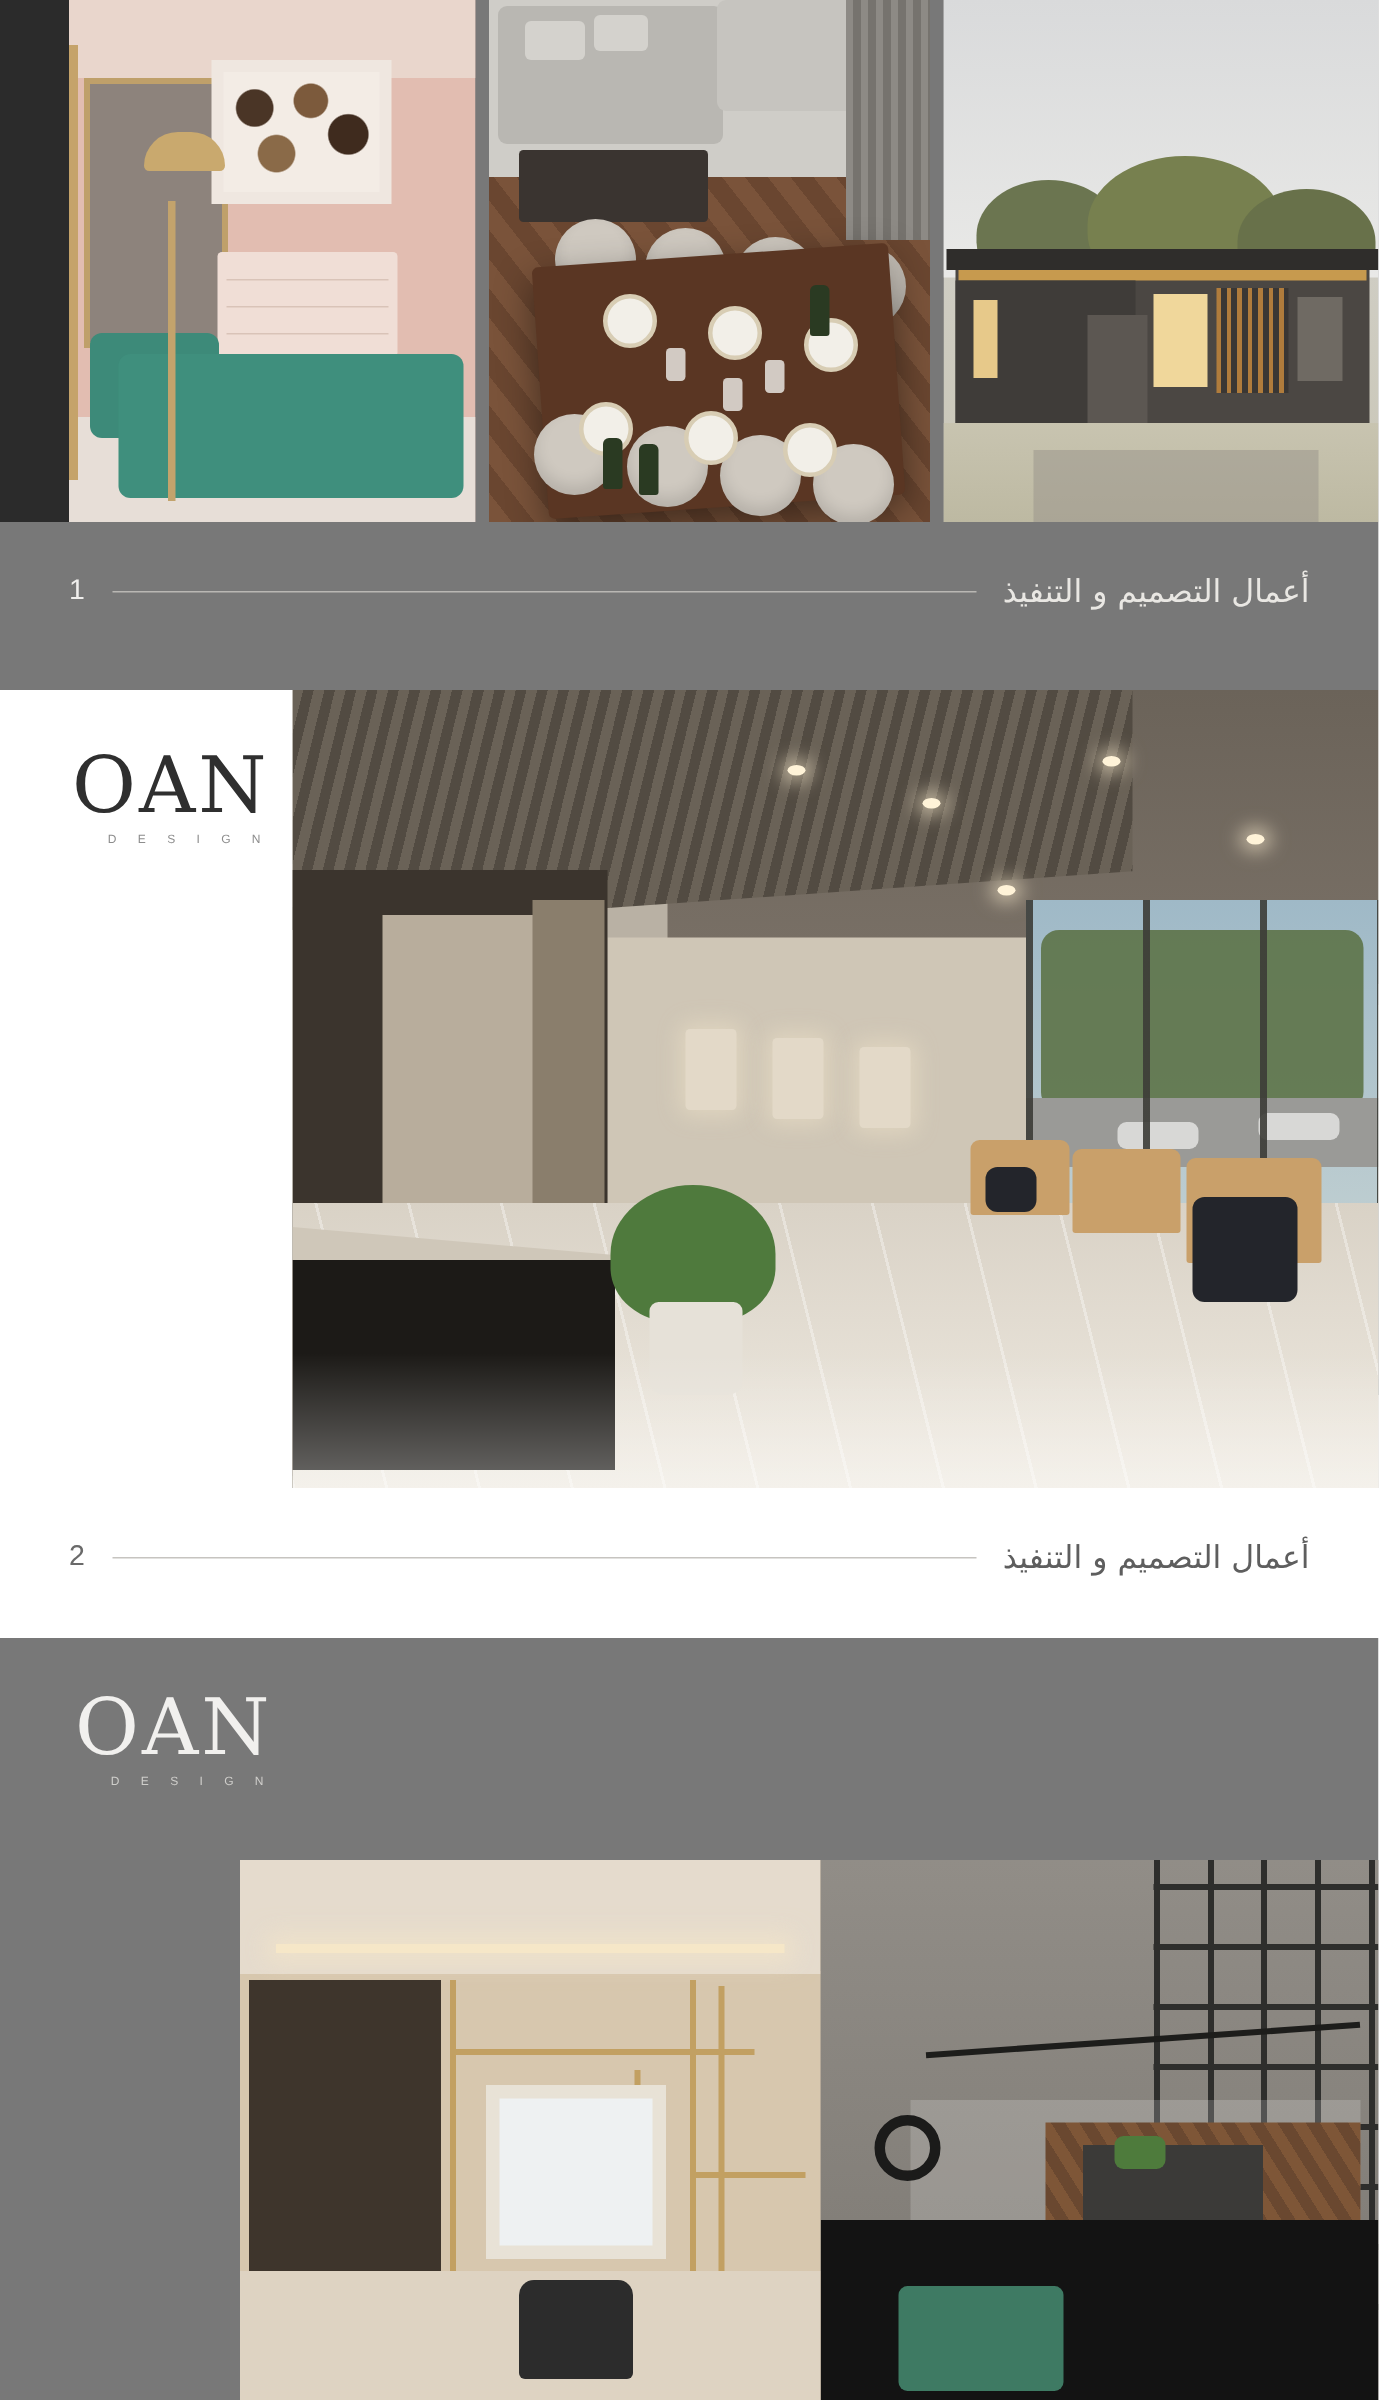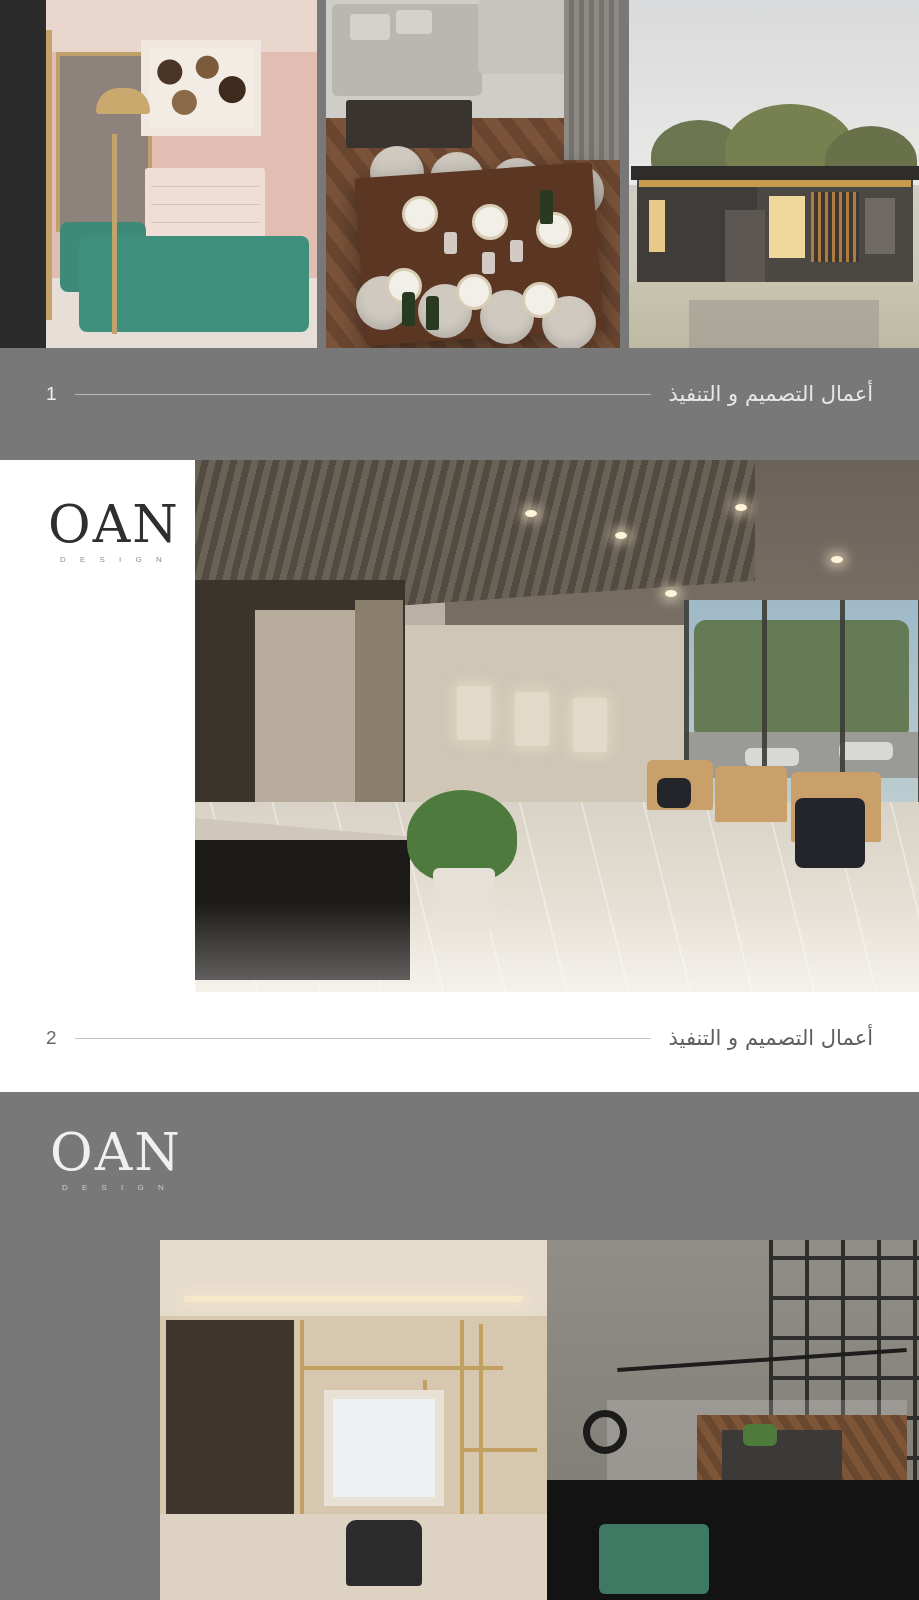--- a/index.html
+++ b/index.html
@@ -100,21 +100,21 @@
 
   
   .slide2{ height:632px; background:#ffffff; }
   .s2-logo{ position:absolute; left:48px; top:40px; }
   .logo-word{
     font-family:"DejaVu Serif", serif; font-size:52px; letter-spacing:2px;
     color:#2f2f2f; line-height:.95;
   }
   .logo-sub{
     font-family:"Liberation Sans", sans-serif; font-size:8px; letter-spacing:6px;
-    color:#8d8d8d; margin-top:6px; text-align:center;
+    color:#8d8d8d; margin-top:6px; 
   }
   .s2-photo{ position:absolute; left:195px; top:0; width:724px; height:532px; overflow:hidden;
     background:#b9b1a4; }
   .lb-ceil{ position:absolute; left:0; top:0; width:560px; height:160px;
     background:repeating-linear-gradient(104deg,#6a6257 0 7px,#524b42 7px 14px);
     transform:skewY(-4deg); transform-origin:left top;}
   .lb-ceil2{ position:absolute; left:0; top:0; width:724px; height:210px; background:linear-gradient(#5d564d,#6e665c); z-index:-1;}
   .lb-ceilflat{ position:absolute; left:250px; top:0; width:474px; height:196px; background:linear-gradient(#6b6359,#7a7167);}
   .lb-spot{ position:absolute; width:12px; height:7px; border-radius:50%; background:#fff3d8; box-shadow:0 0 12px 5px rgba(255,240,210,.55);}
   .lb-wallL{ position:absolute; left:0; top:120px; width:210px; height:412px; background:#3b342d;}

